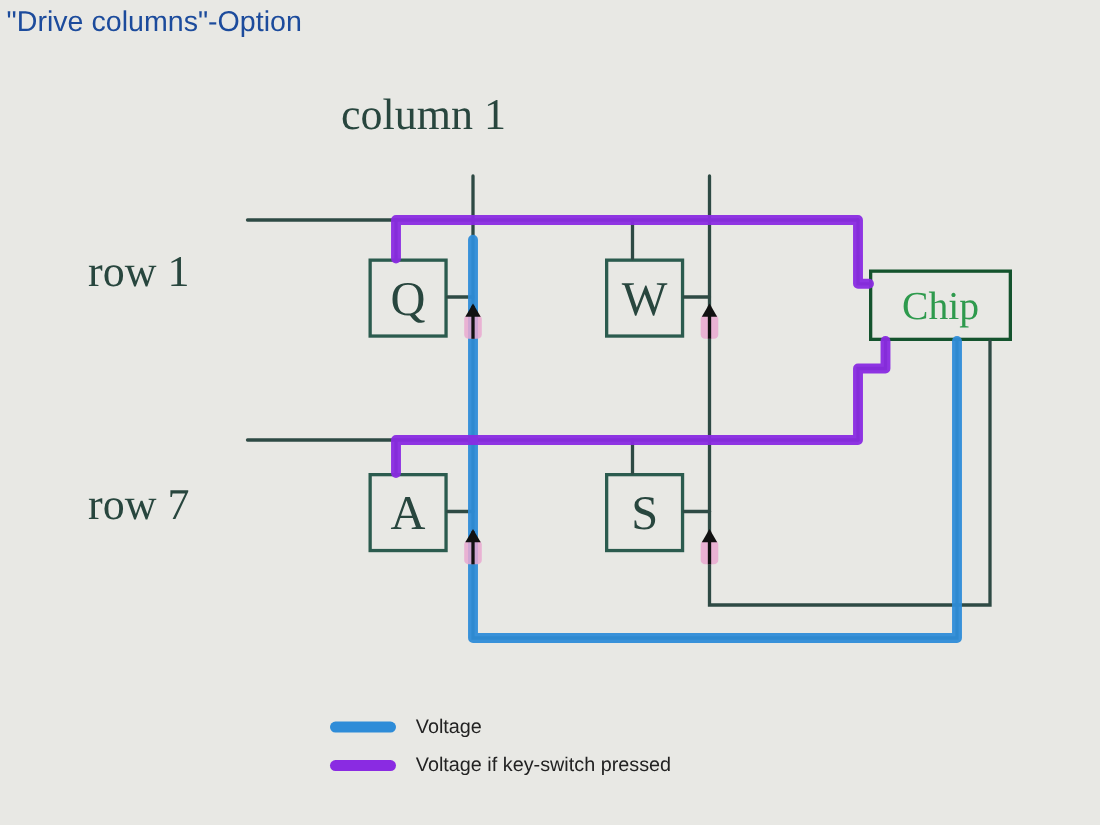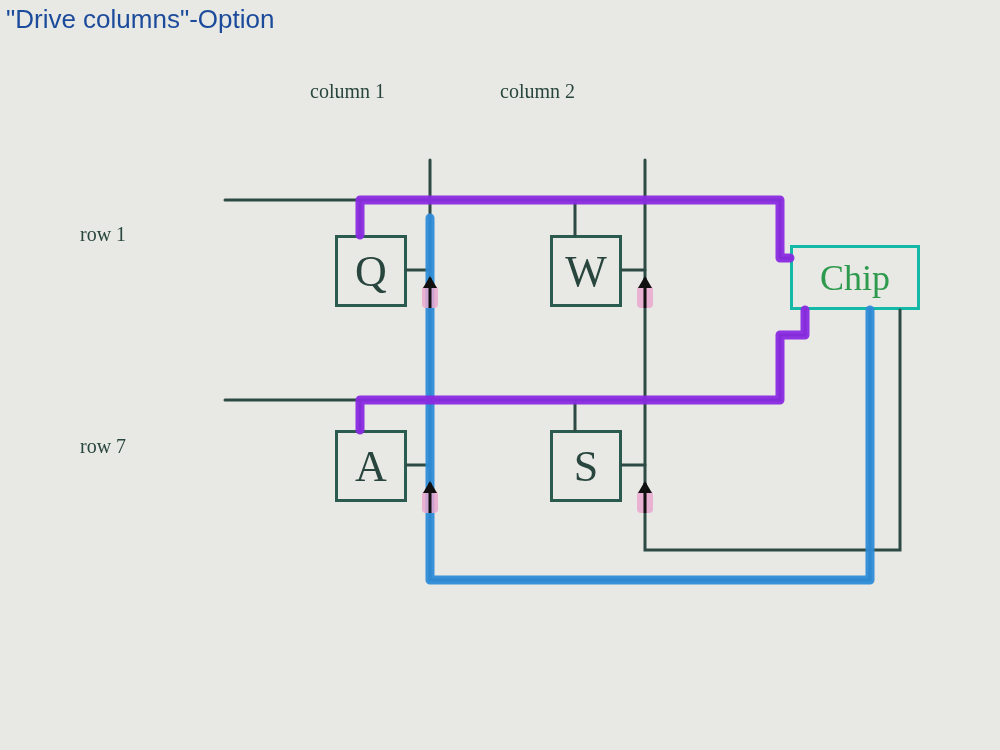--- a/index.html
+++ b/index.html
@@ -22,39 +22,39 @@
     top: 4px;
     color: #1c4b9c;
     font-size: 26px;
   }
   .hand {
     font-family: "Segoe Script", "Comic Sans MS", cursive;
     color: #28463e;
   }
   .lbl {
     position: absolute;
-    font-size: 20px;
+    font-size: 40px;
   }
   .keybox {
     position: absolute;
     width: 72px;
     height: 72px;
     border: 3px solid #2b5b4e;
     box-sizing: border-box;
     display: flex;
     align-items: center;
     justify-content: center;
     font-size: 44px;
     font-family: "Segoe Script", "Comic Sans MS", cursive;
     color: #28463e;
     background: rgba(255,255,255,0);
   }
   .chipbox {
     position: absolute;
-    border: 3px solid #14b8a6;
+    border: 3px solid #14532d;
     color: #2e9a4d;
     font-family: "Segoe Script", "Comic Sans MS", cursive;
     font-size: 36px;
     display: flex;
     align-items: center;
     justify-content: center;
     box-sizing: border-box;
   }
   .legend {
     position: absolute;
@@ -79,21 +79,20 @@
   svg { position: absolute; left: 0; top: 0; pointer-events: none; }
 </style>
 </head>
 <body>
 
 <div class="stage">
 
   <div class="title">"Drive columns"-Option</div>
 
   <div class="hand lbl" style="left:310px; top:80px;">column 1</div>
-  <div class="hand lbl" style="left:500px; top:80px;">column 2</div>
   <div class="hand lbl" style="left:80px;  top:223px;">row 1</div>
   <div class="hand lbl" style="left:80px;  top:435px;">row 7</div>
 
   <div class="keybox" style="left:335px; top:235px;">Q</div>
   <div class="keybox" style="left:550px; top:235px;">W</div>
   <div class="keybox" style="left:335px; top:430px;">A</div>
   <div class="keybox" style="left:550px; top:430px;">S</div>
 
   <div class="chipbox" style="left:790px; top:245px; width:130px; height:65px;">Chip</div>
 
@@ -156,14 +155,24 @@
       </g>
 
       <g transform="translate(645,495)">
         <rect x="-8" y="-4" width="16" height="22" rx="4" fill="#e9a8d0" opacity="0.85"></rect>
         <path d="M0 18 L0 -12" stroke="#111" stroke-width="3" fill="none"></path>
         <polygon points="0,-14 -7,-2 7,-2" fill="#111"></polygon>
       </g>
     </g>
   </svg>
 
+  <div class="legend">
+    <div class="legend-row">
+      <div class="swatch blue"></div>
+      <span>Voltage</span>
+    </div>
+    <div class="legend-row">
+      <div class="swatch purple"></div>
+      <span>Voltage if key-switch pressed</span>
+    </div>
+  </div>
 
 </div>
 
 </body></html>

